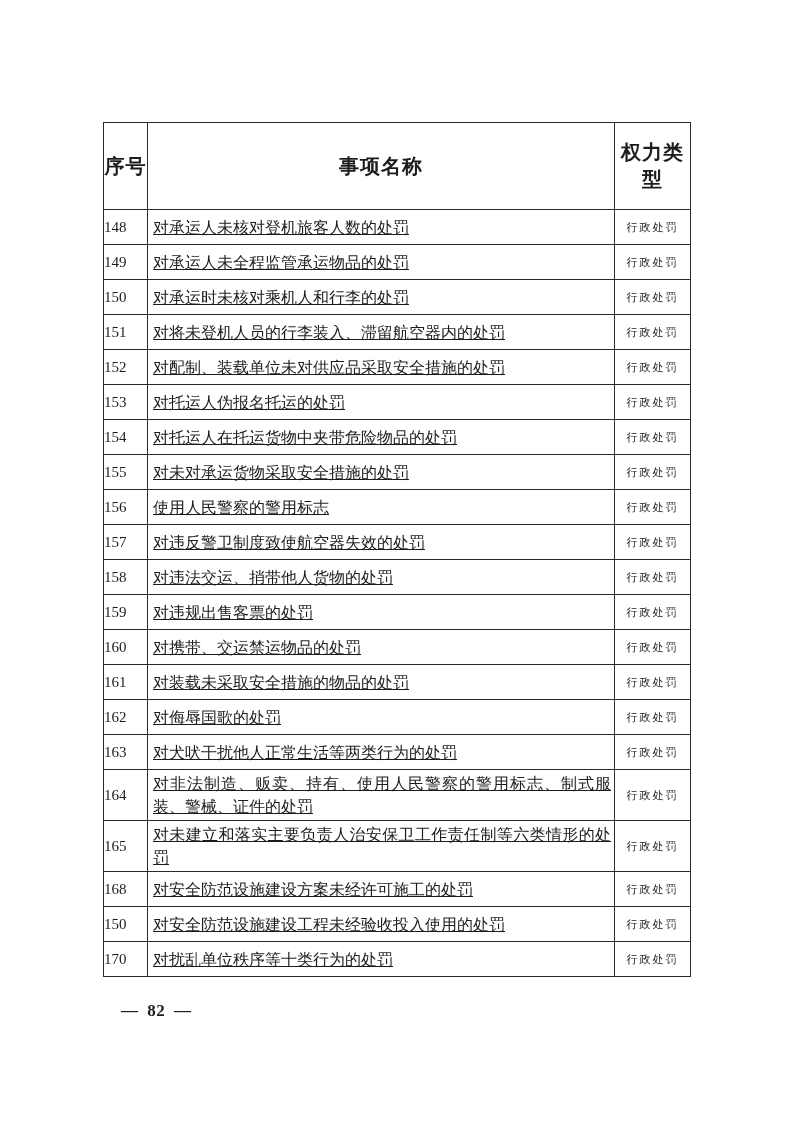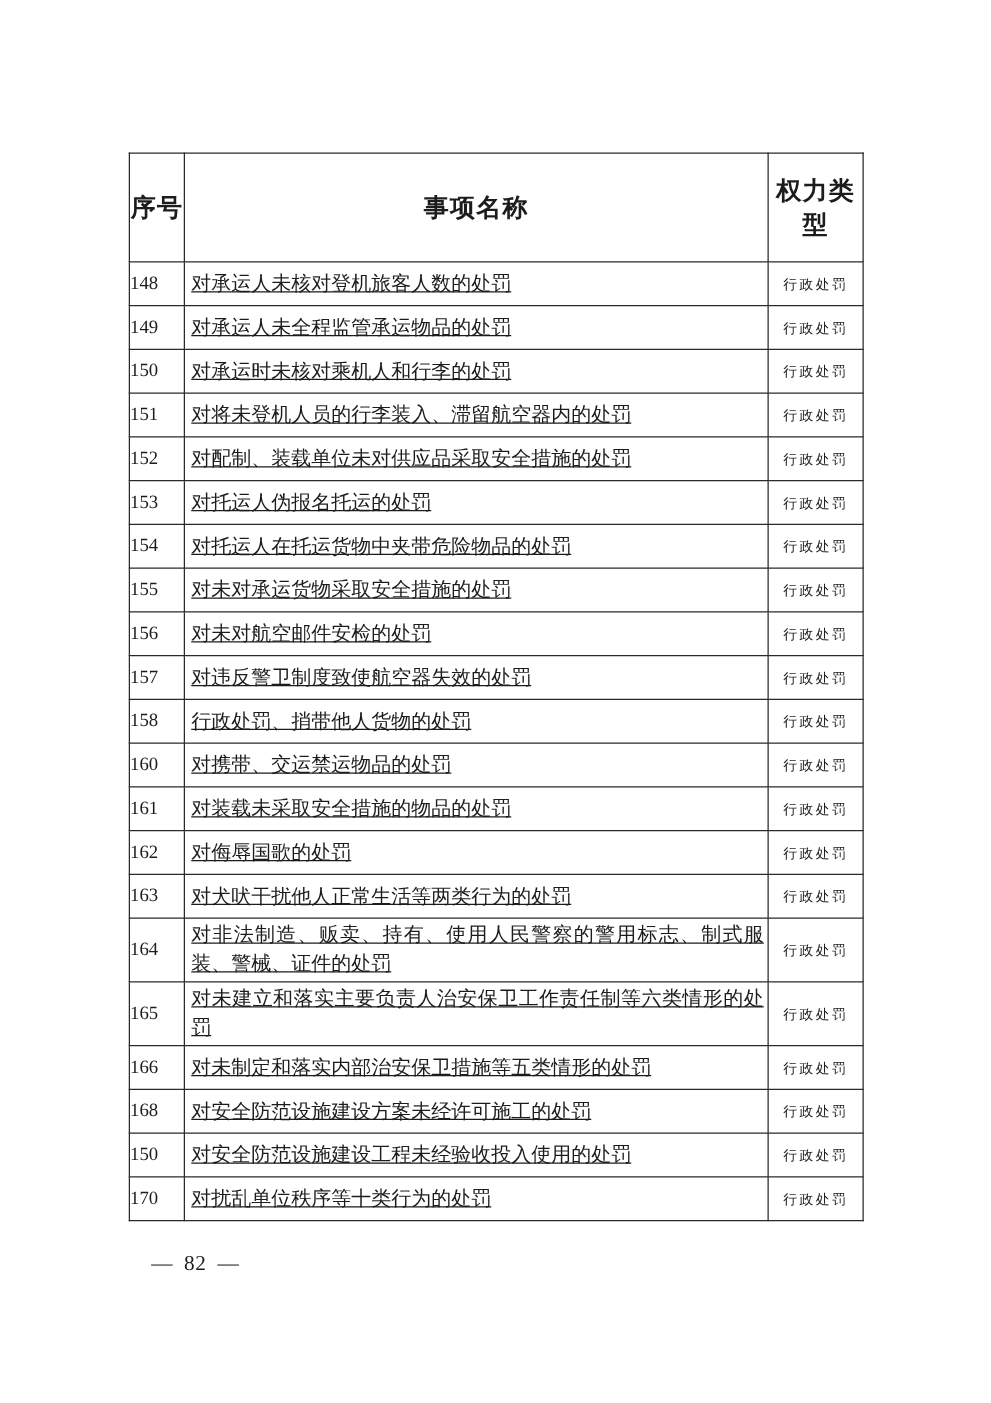--- a/index.html
+++ b/index.html
@@ -71,20 +71,21 @@
     vertical-align: middle;
   }
   .page-number {
     position: absolute;
     left: 121px;
     top: 1001px;
     font-size: 17px;
     letter-spacing: 0.5px;
     word-spacing: 4px;
     color: var(--ink);
+    font-weight: bold;
   }
 </style>
 </head>
 <body>
 
 <div class="page">
 
   <table class="items">
     <colgroup>
       <col class="c-no">
@@ -142,36 +143,41 @@
   </tr>
 
   <tr>
     <td class="cell-no">155</td>
     <td class="cell-name">对未对承运货物采取安全措施的处罚</td>
     <td class="cell-type">行政处罚</td>
   </tr>
 
   <tr>
     <td class="cell-no">156</td>
-    <td class="cell-name">对未对航空邮件安检的处罚</td>
+    <td class="cell-name">使用人民警察的警用标志</td>
     <td class="cell-type">行政处罚</td>
   </tr>
 
   <tr>
     <td class="cell-no">157</td>
     <td class="cell-name">对违反警卫制度致使航空器失效的处罚</td>
     <td class="cell-type">行政处罚</td>
   </tr>
 
   <tr>
     <td class="cell-no">158</td>
-    <td class="cell-name">行政处罚、捎带他人货物的处罚</td>
-    <td class="cell-type">行政处罚</td>
-  </tr>
-
+    <td class="cell-name">对违法交运、捎带他人货物的处罚</td>
+    <td class="cell-type">行政处罚</td>
+  </tr>
+
+  <tr>
+    <td class="cell-no">159</td>
+    <td class="cell-name">对违规出售客票的处罚</td>
+    <td class="cell-type">行政处罚</td>
+  </tr>
 
   <tr>
     <td class="cell-no">160</td>
     <td class="cell-name">对携带、交运禁运物品的处罚</td>
     <td class="cell-type">行政处罚</td>
   </tr>
 
   <tr>
     <td class="cell-no">161</td>
     <td class="cell-name">对装载未采取安全措施的物品的处罚</td>
@@ -195,25 +201,20 @@
     <td class="cell-name">对非法制造、贩卖、持有、使用人民警察的警用标志、制式服装、警械、证件的处罚</td>
     <td class="cell-type">行政处罚</td>
   </tr>
 
   <tr>
     <td class="cell-no">165</td>
     <td class="cell-name">对未建立和落实主要负责人治安保卫工作责任制等六类情形的处罚</td>
     <td class="cell-type">行政处罚</td>
   </tr>
 
-  <tr>
-    <td class="cell-no">166</td>
-    <td class="cell-name">对未制定和落实内部治安保卫措施等五类情形的处罚</td>
-    <td class="cell-type">行政处罚</td>
-  </tr>
 
 
   <tr>
     <td class="cell-no">168</td>
     <td class="cell-name">对安全防范设施建设方案未经许可施工的处罚</td>
     <td class="cell-type">行政处罚</td>
   </tr>
 
   <tr>
     <td class="cell-no">150</td>

